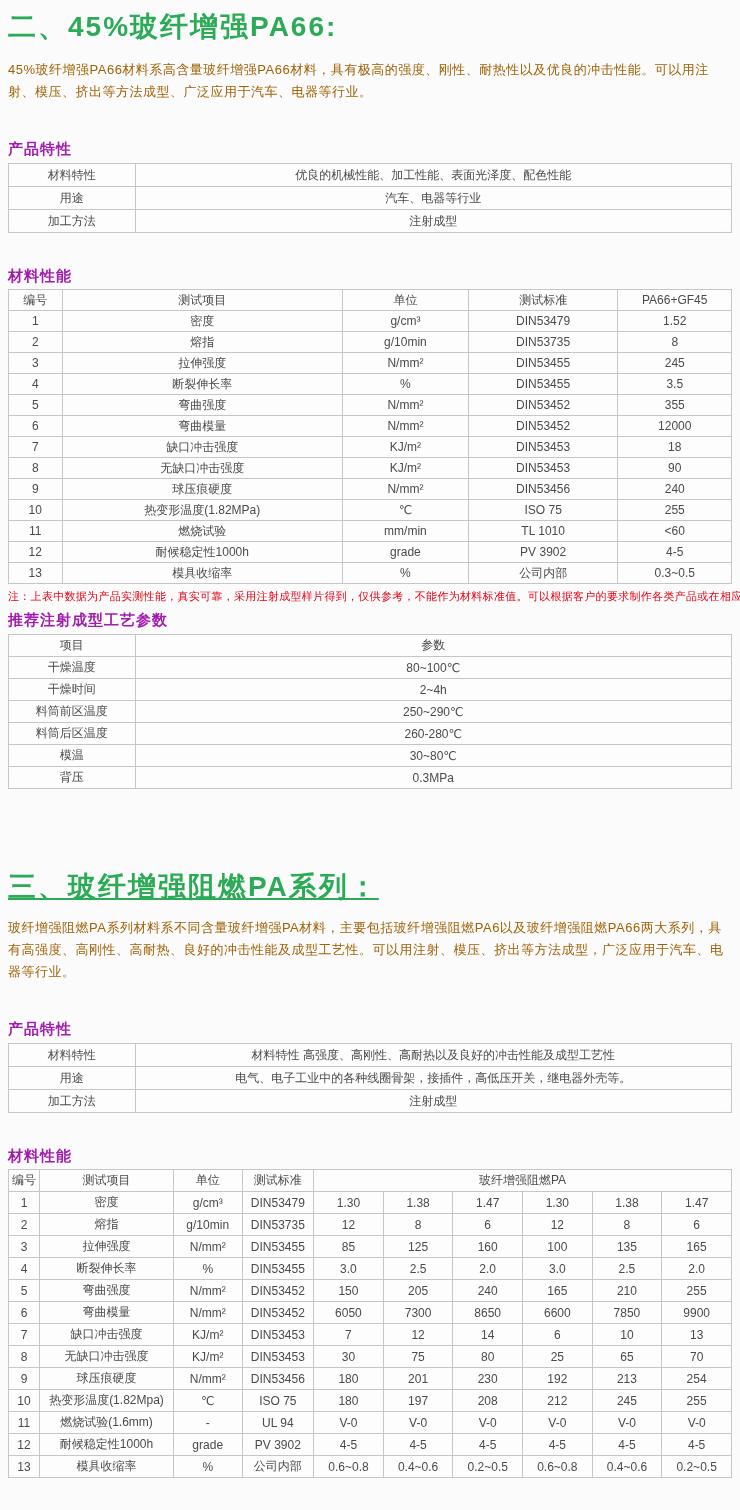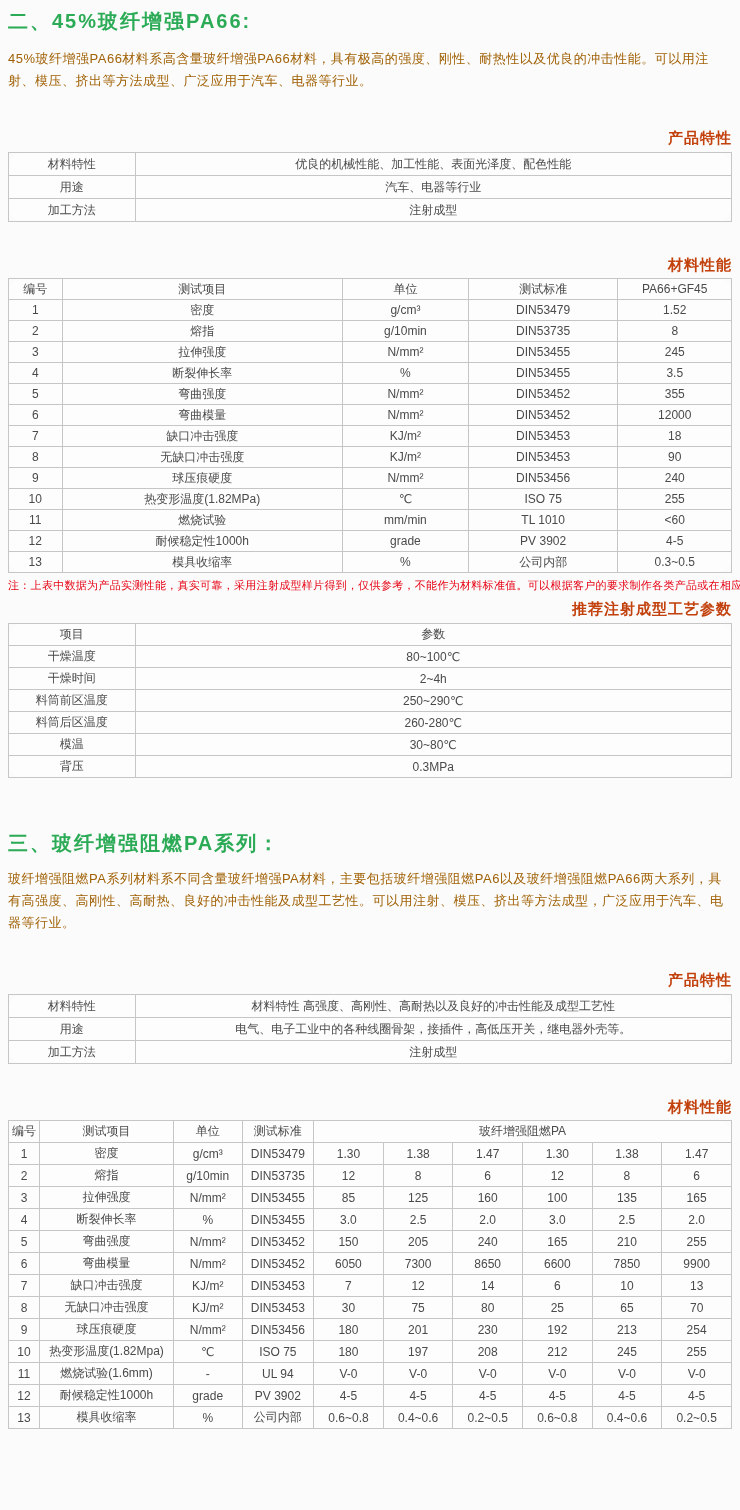--- a/index.html
+++ b/index.html
@@ -6,43 +6,42 @@
   html, body { width: 740px; background: #fbfbfb; }
   body {
     min-height: 1510px;
     font-family: "Liberation Sans", "DejaVu Sans", sans-serif;
     color: #474747;
   }
   .page { padding: 6px 8px 20px 8px; }
 
   .main-title {
     color: #2cab57;
-    font-size: 20px;
+    font-size: 28px;
     font-weight: bold;
     letter-spacing: 2px;
     margin-top: 2px;
   }
   .intro {
     margin-top: 13px;
     font-size: 13px;
     line-height: 22px;
     color: #a16207;
     letter-spacing: 0.5px;
   }
   .sub-heading {
-    color: #c2410c;
+    color: #a21caf;
     font-size: 15px;
     font-weight: bold;
     letter-spacing: 1px;
-    text-align: right;
   }
   .features-heading { margin-top: 37px; }
   .perf-heading { margin-top: 34px; }
   .process-heading { margin-top: 7px; }
-  .title3 { margin-top: 52px; }
+  .title3 { margin-top: 79px; text-decoration: underline; }
   .intro3 { margin-top: 11px; }
 
   table.tbl {
     width: 724px;
     border-collapse: collapse;
     table-layout: fixed;
     margin-top: 4px;
     background: #fdfdfd;
     border-radius: 16px;
   }

